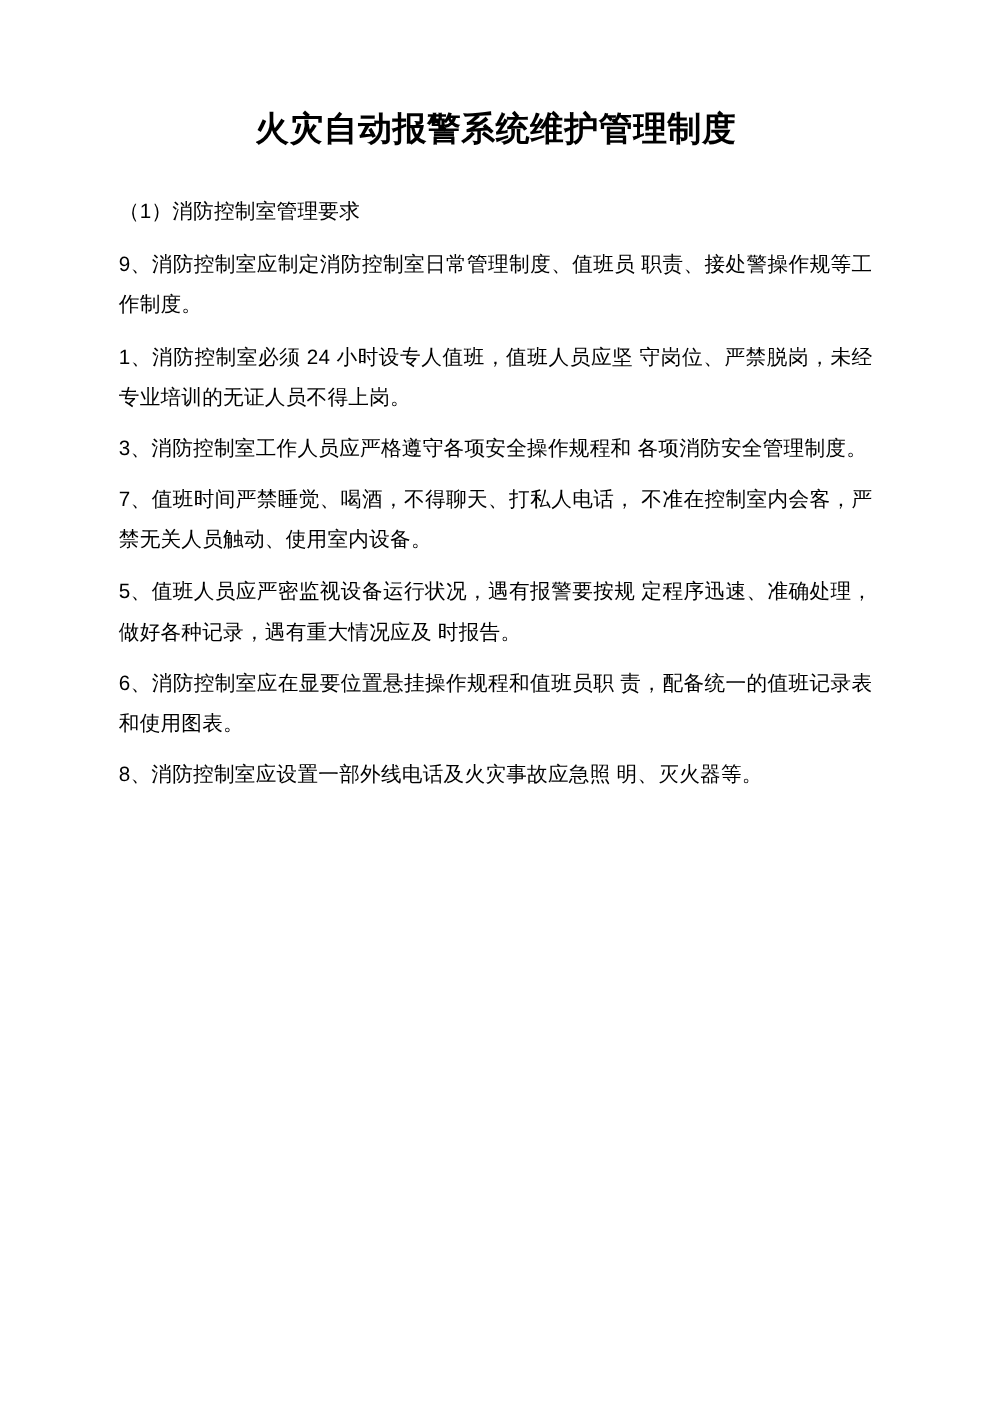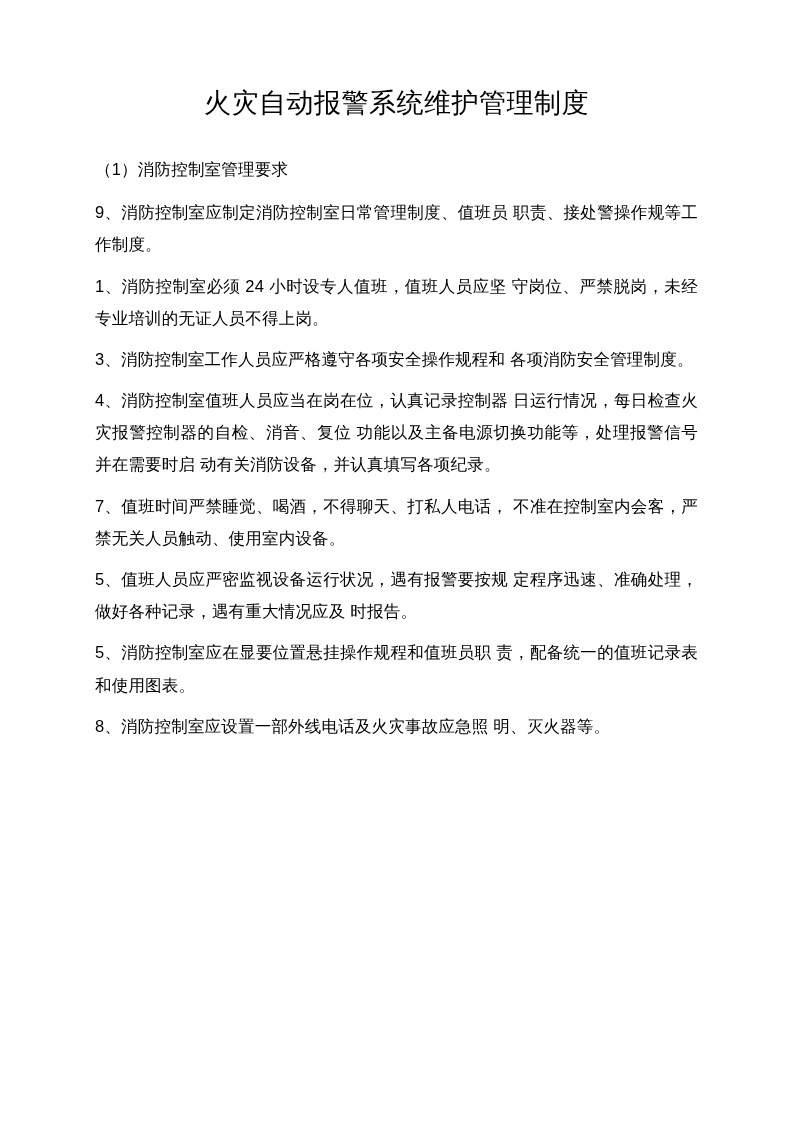--- a/index.html
+++ b/index.html
@@ -20,21 +20,21 @@
     box-sizing: border-box;
     padding: 0 95px;
     background: #ffffff;
     overflow: hidden;
   }
   .doc-title {
     margin: 0;
     padding-top: 86px;
     text-align: center;
     font-size: 27px;
-    font-weight: normal;
+    font-weight: bold;
     letter-spacing: 0.5px;
     line-height: 1.3;
     font-family: "Liberation Sans", "DejaVu Sans", sans-serif;
   }
   .body-block {
     margin-top: 32px;
   }
   .para {
     font-size: 16.5px;
     line-height: 1.95;
@@ -61,24 +61,23 @@
   <div class="body-block">
 
     <p class="para section-head">（1）消防控制室管理要求</p>
 
     <p class="para indent">9、消防控制室应制定消防控制室日常管理制度、值班员 职责、接处警操作规等工作制度。</p>
 
     <p class="para indent">1、消防控制室必须 24 小时设专人值班，值班人员应坚 守岗位、严禁脱岗，未经专业培训的无证人员不得上岗。</p>
 
     <p class="para indent">3、消防控制室工作人员应严格遵守各项安全操作规程和 各项消防安全管理制度。</p>
 
-    <p class="para indent">4、消防控制室值班人员应当在岗在位，认真记录控制器 日运行情况，每日检查火灾报警控制器的自检、消音、复位 功能以及主备电源切换功能等，处理报警信号并在需要时启 动有关消防设备，并认真填写各项纪录。</p>
 
     <p class="para indent">7、值班时间严禁睡觉、喝酒，不得聊天、打私人电话， 不准在控制室内会客，严禁无关人员触动、使用室内设备。</p>
 
     <p class="para indent">5、值班人员应严密监视设备运行状况，遇有报警要按规 定程序迅速、准确处理，做好各种记录，遇有重大情况应及 时报告。</p>
 
-    <p class="para indent">5、消防控制室应在显要位置悬挂操作规程和值班员职 责，配备统一的值班记录表和使用图表。</p>
+    <p class="para indent">6、消防控制室应在显要位置悬挂操作规程和值班员职 责，配备统一的值班记录表和使用图表。</p>
 
     <p class="para indent">8、消防控制室应设置一部外线电话及火灾事故应急照 明、灭火器等。</p>
 
   </div>
 </div>
 
 </body></html>

